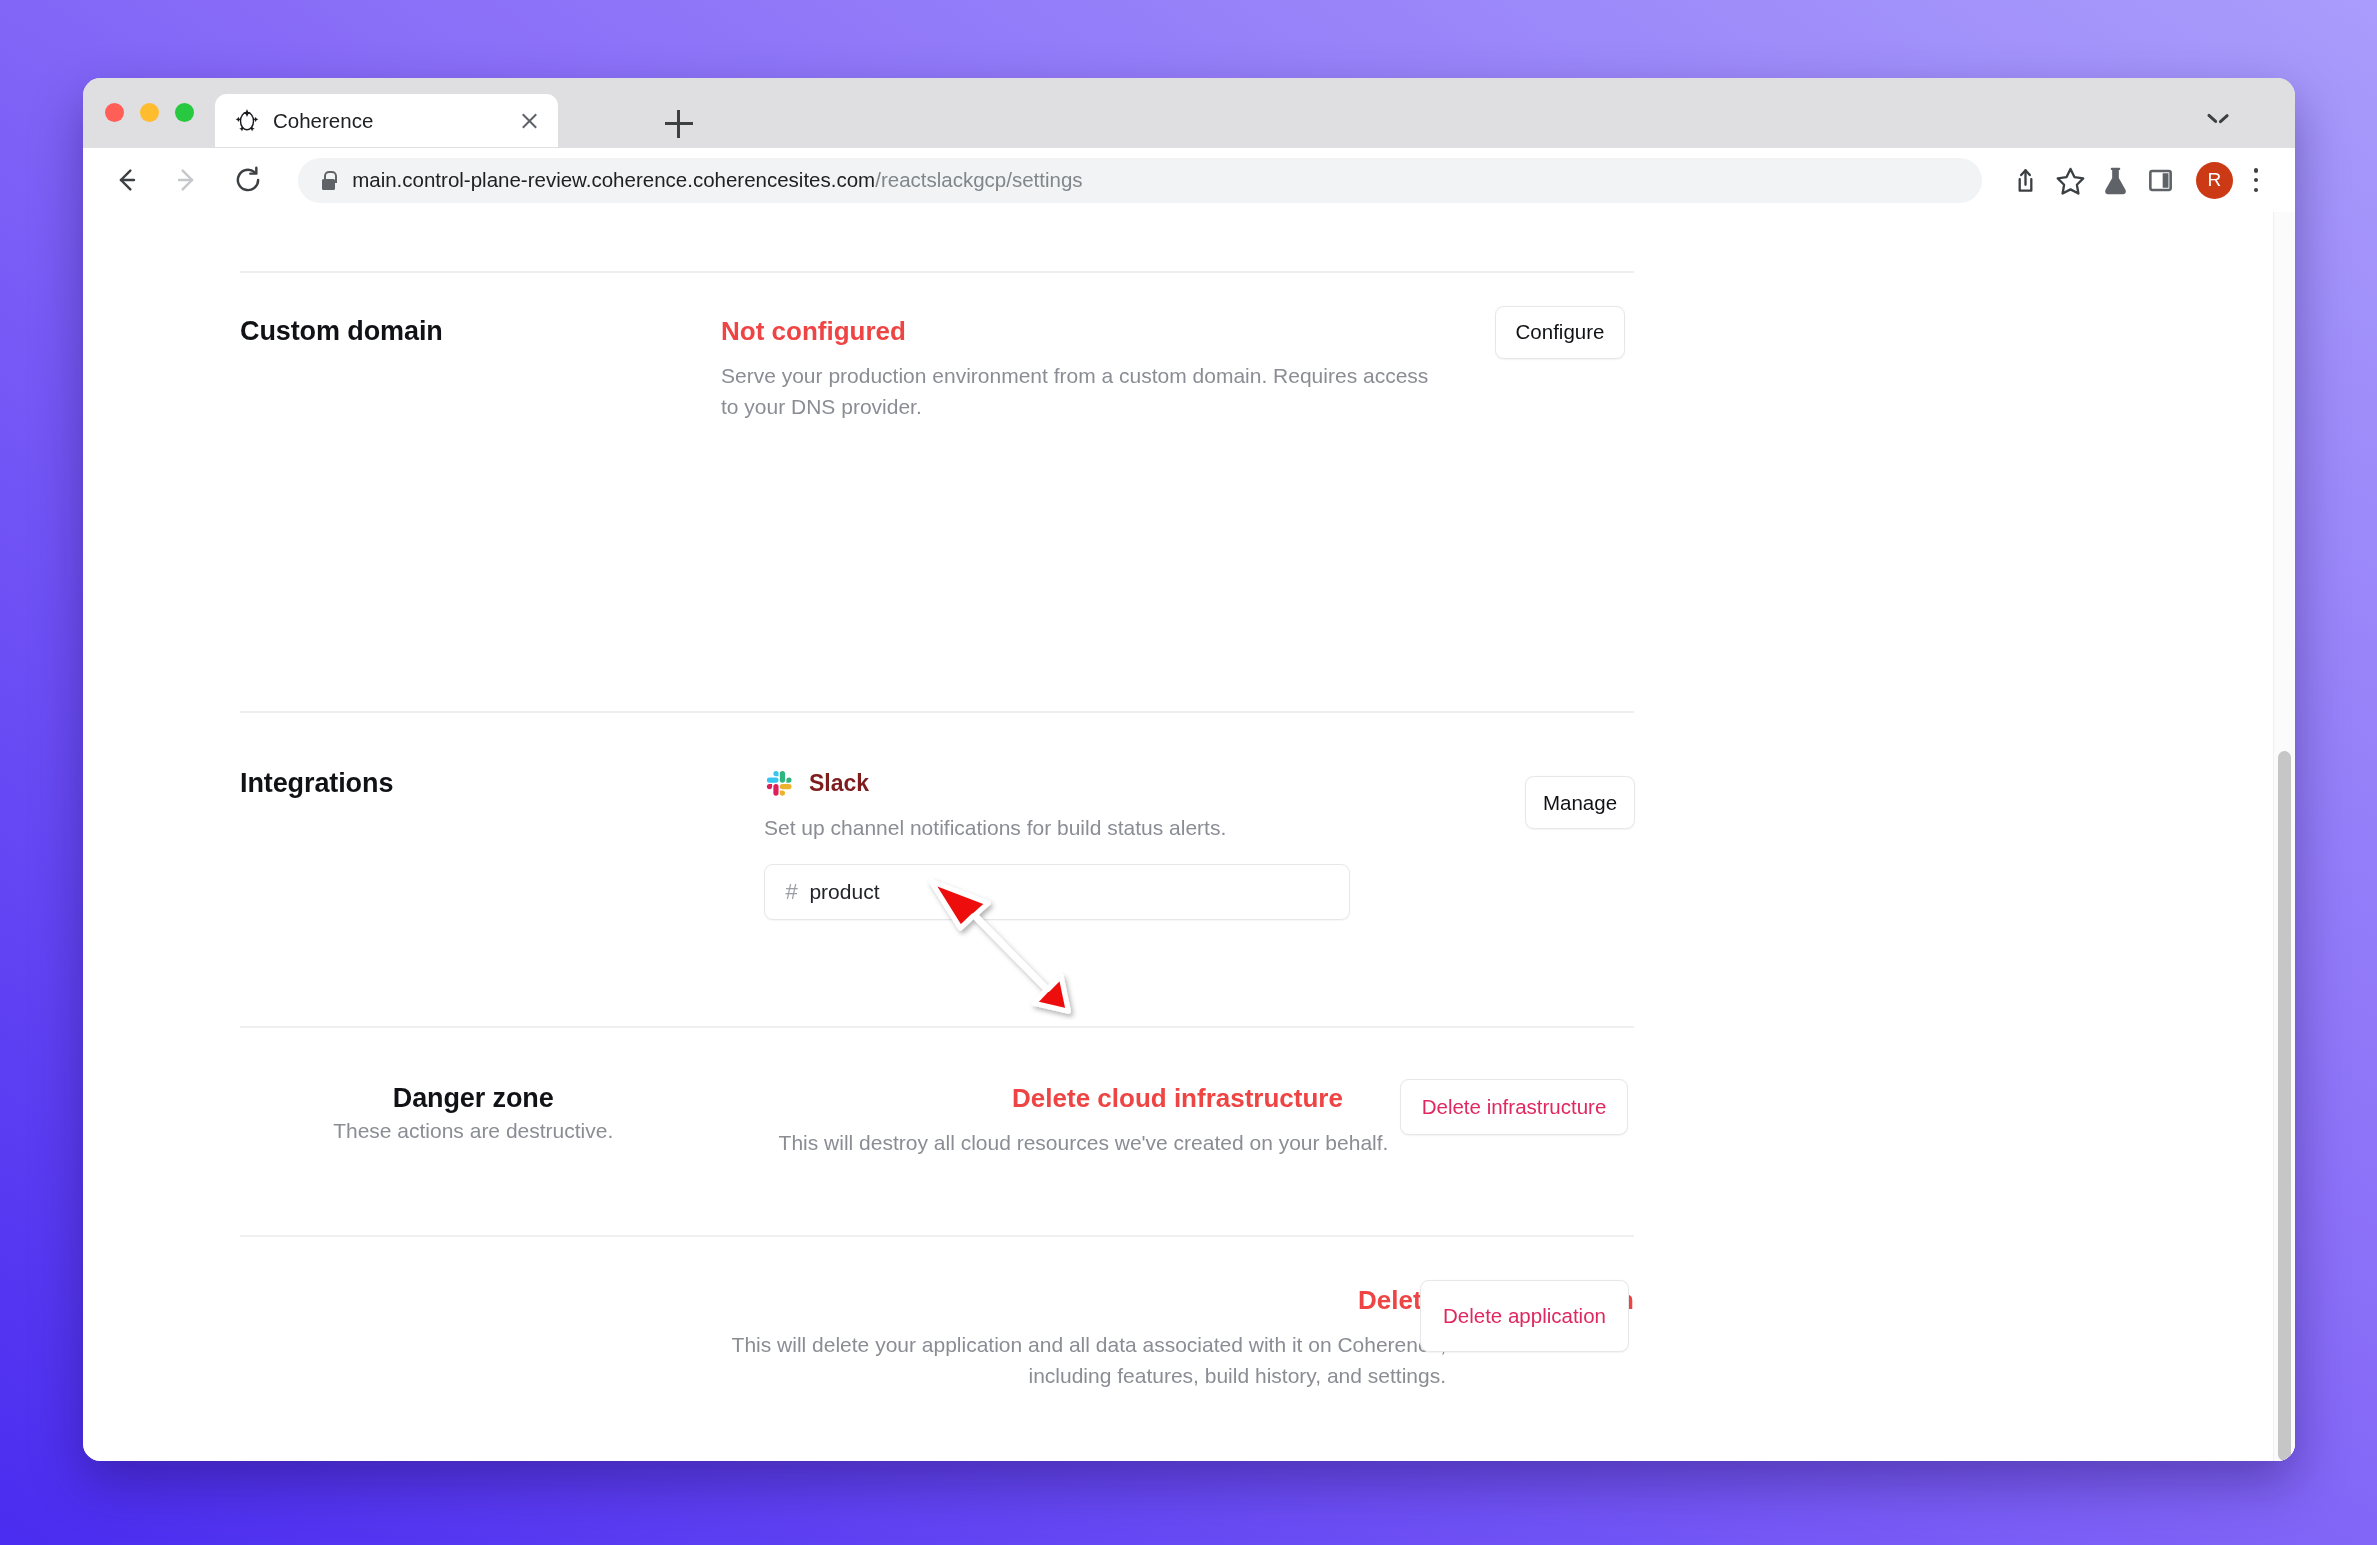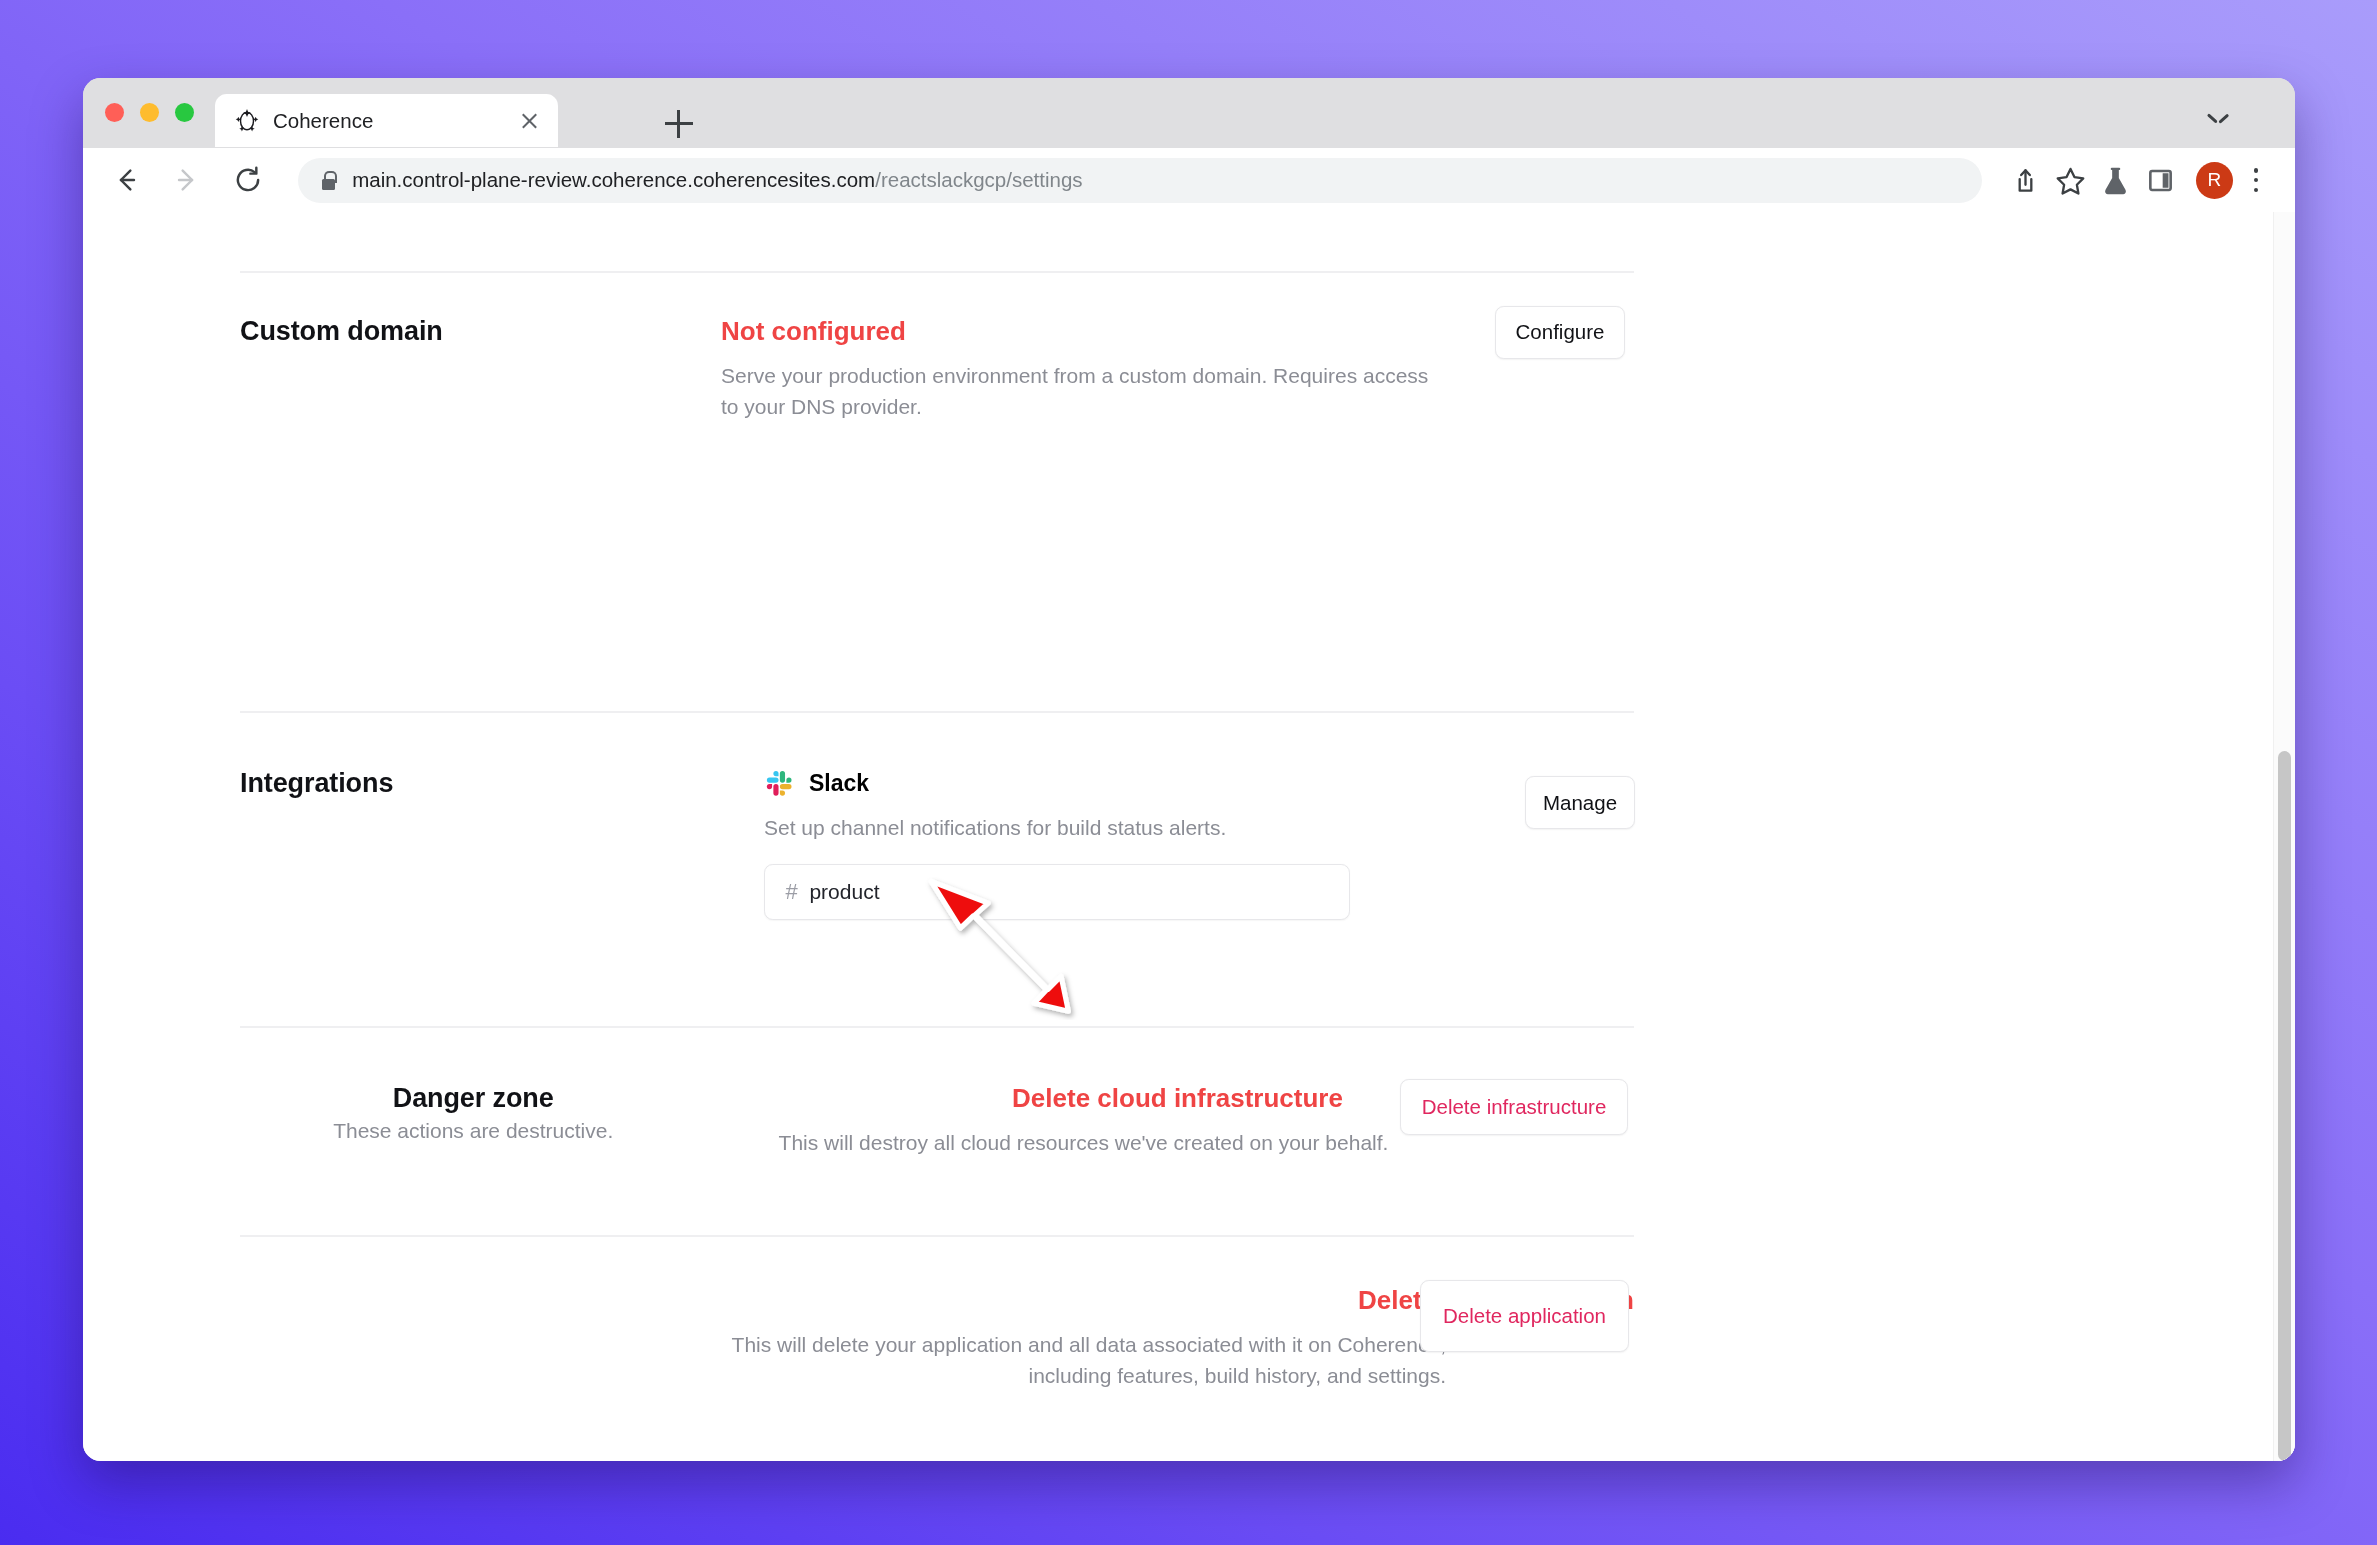--- a/index.html
+++ b/index.html
@@ -307,21 +307,21 @@
     gap: 14px;
   }
   .slack-logo {
     width: 31px; height: 31px;
     position: relative;
     flex: 0 0 auto;
   }
   .slack-name {
     font-size: 23px;
     font-weight: 700;
-    color: #000000;
+    color: #7f1d1d;
   }
 
   .channel-input {
     position: absolute;
     left: 0;
     top: 96px;
     width: 586px;
     height: 56px;
     background: #ffffff;
     border: 1.5px solid #e7e7ea;

